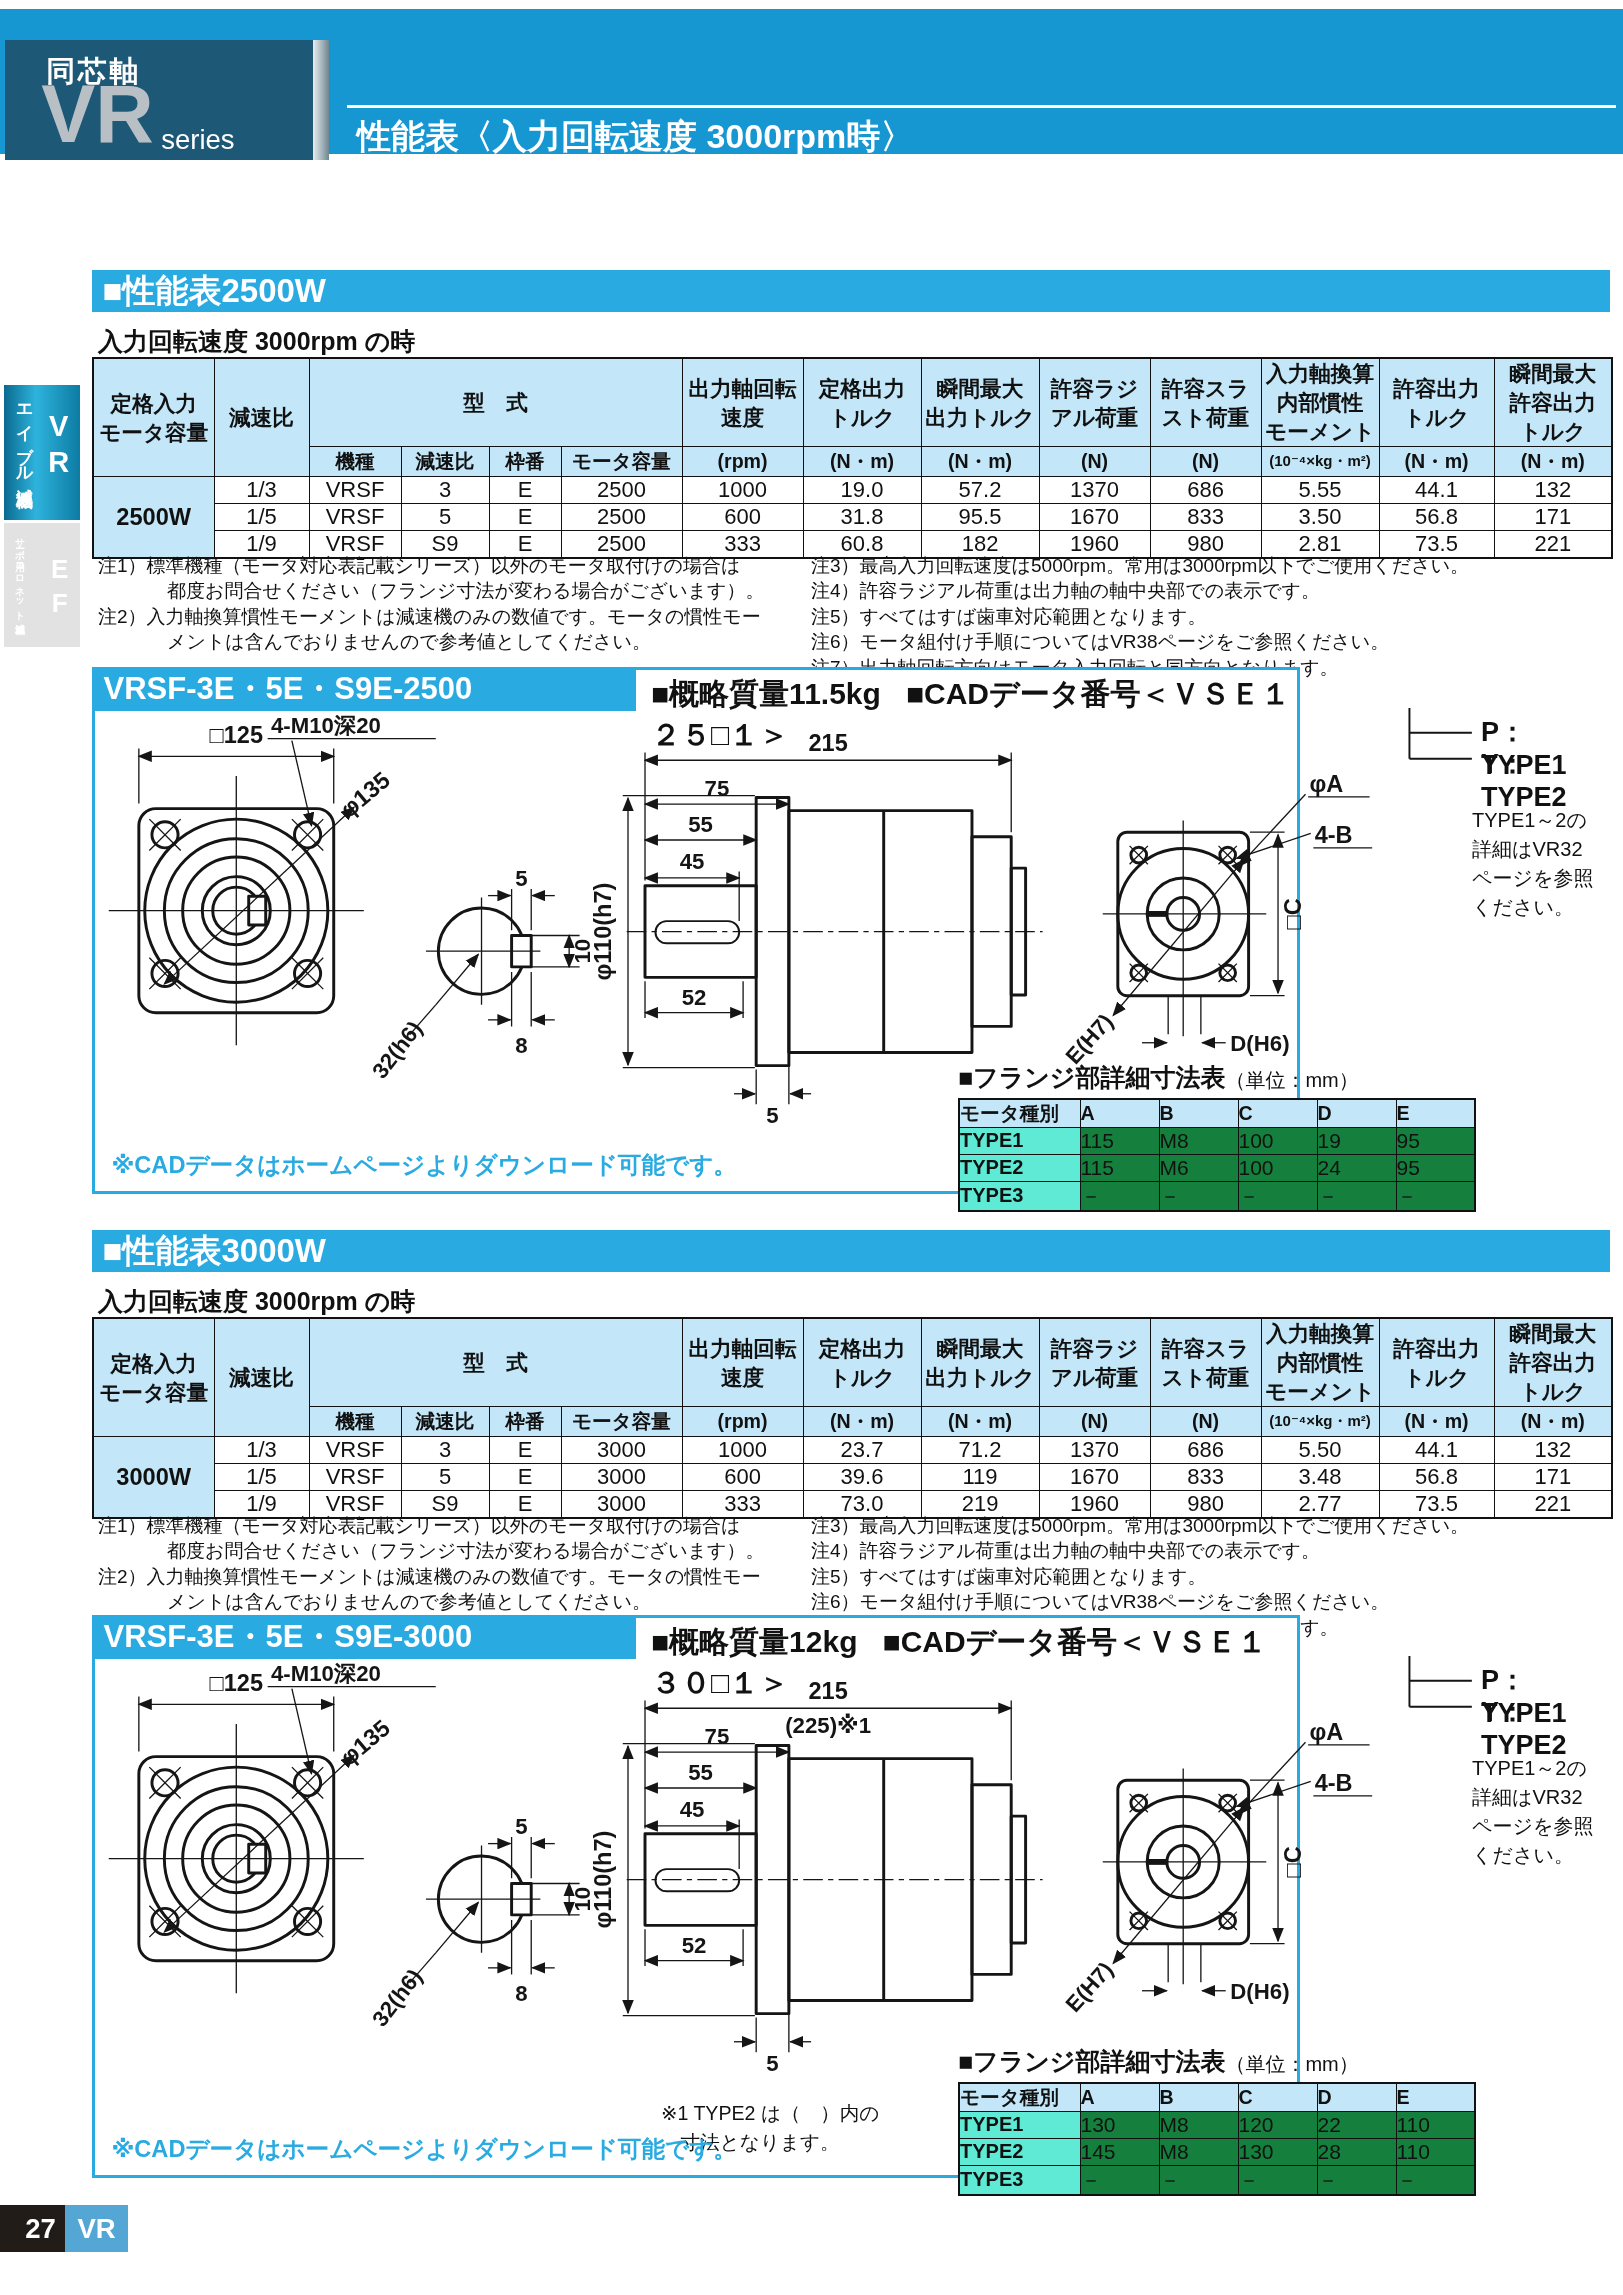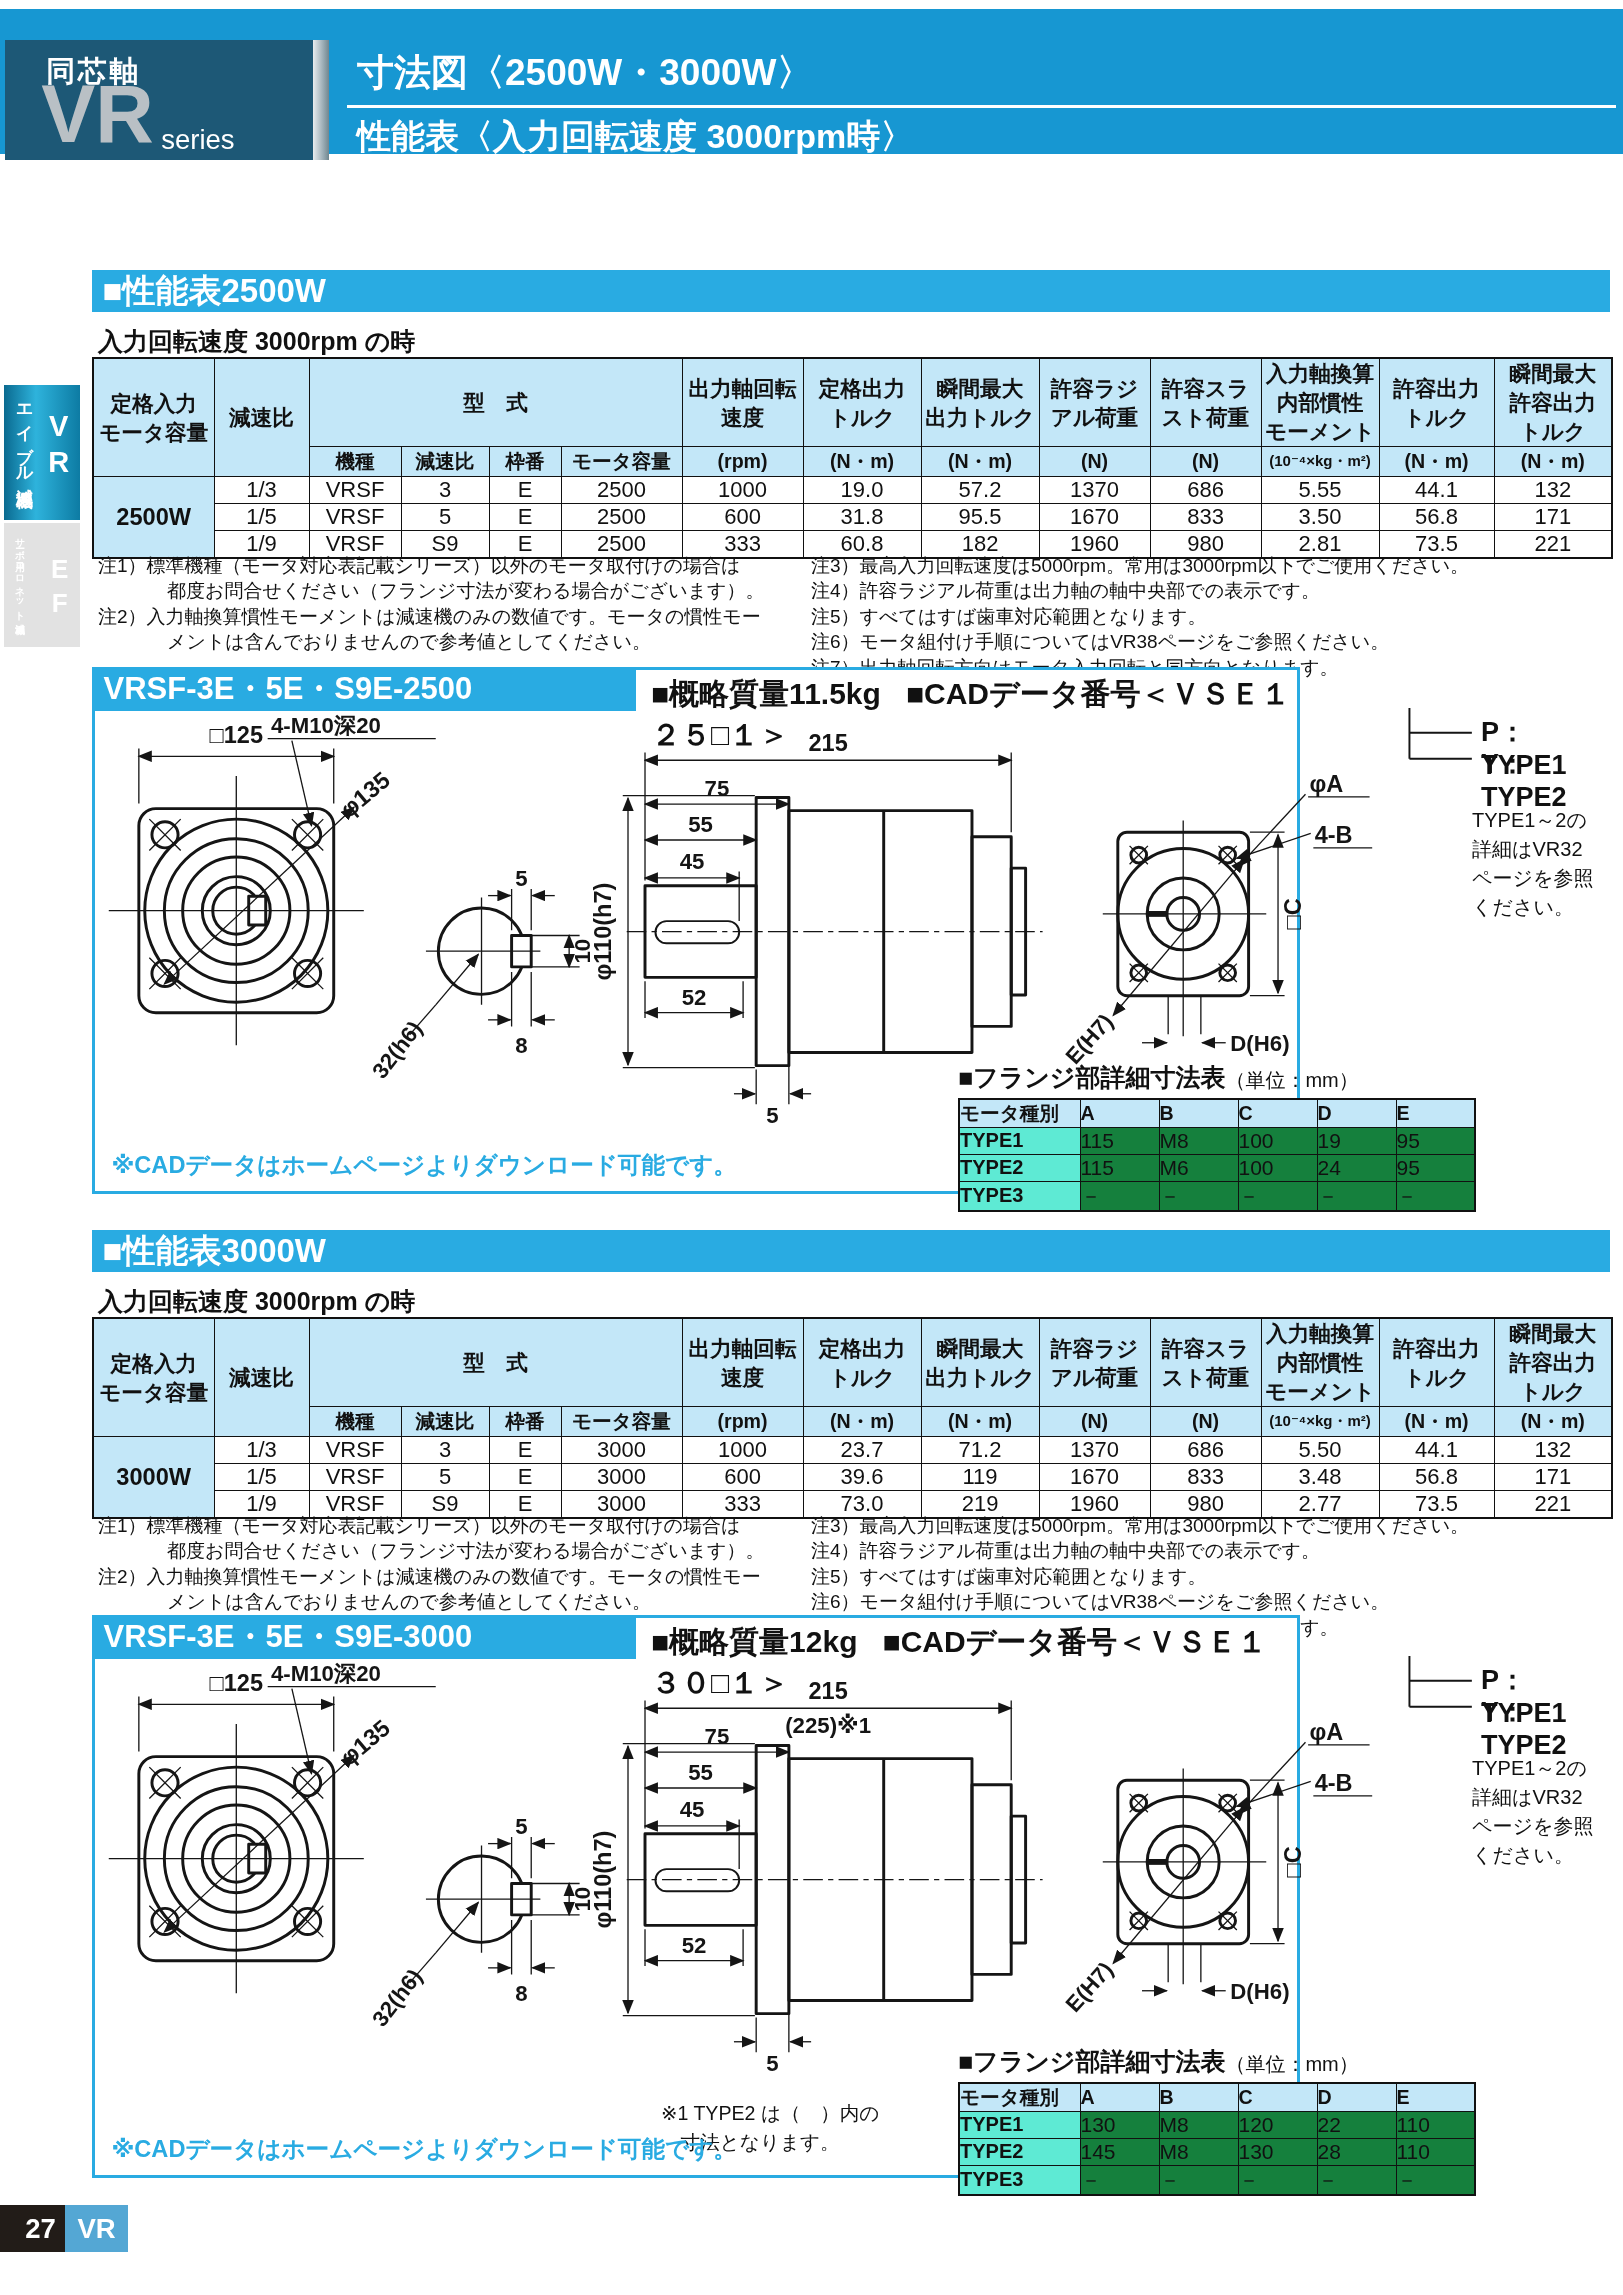--- a/index.html
+++ b/index.html
@@ -94,21 +94,20 @@
 </head>
 <body>
 
 <div class="abs hdr-band">
   <div class="abs hdr-darkbox">
     <div class="abs hdr-type">同芯軸</div>
     <div class="abs hdr-series">VR</div>
     <div class="abs hdr-series-sfx">series</div>
   </div>
   <div class="abs hdr-strip"></div>
-  <div class="abs hdr-title1">寸法図〈2500W・3000W〉</div>
   <div class="abs hdr-divider"></div>
   <div class="abs hdr-title2">性能表〈入力回転速度 3000rpm時〉</div>
 </div>
 
 <div class="abs side-tab side-tab1">
   <div class="side-jp">エイブル減速機</div>
   <div class="side-code">VR</div>
 </div>
 <div class="abs side-tab side-tab2">
   <div class="side-jp">サーボ用コロネット減速機</div>

